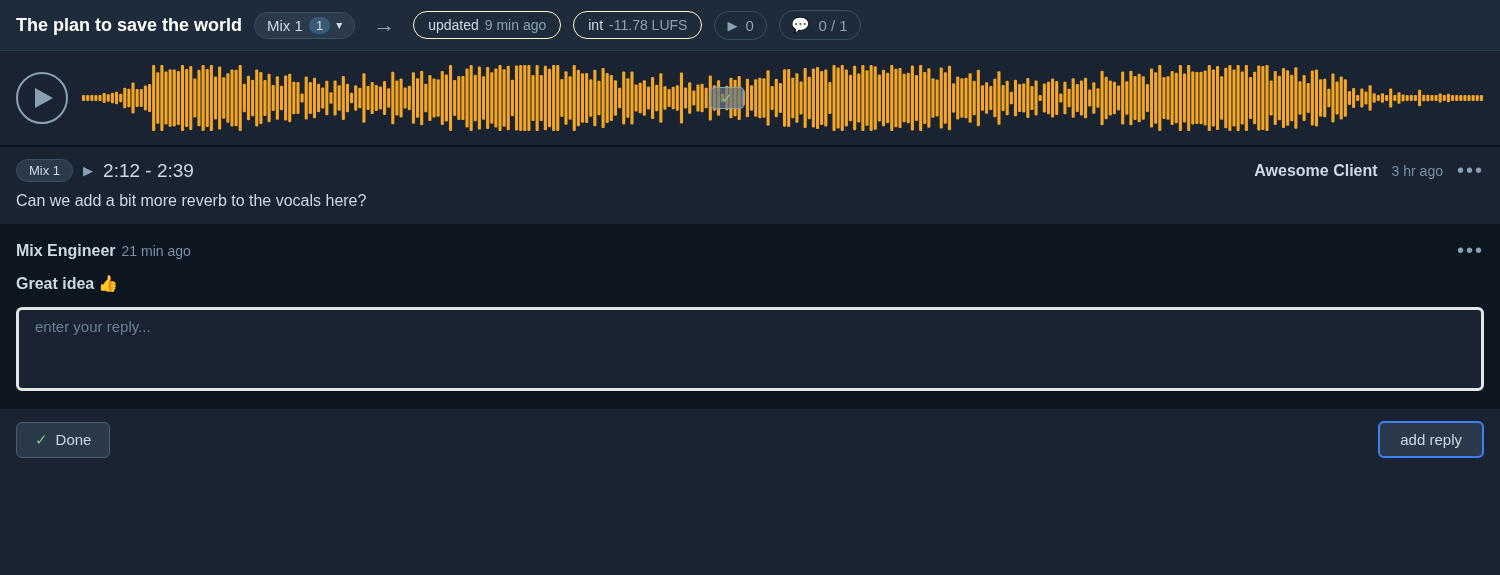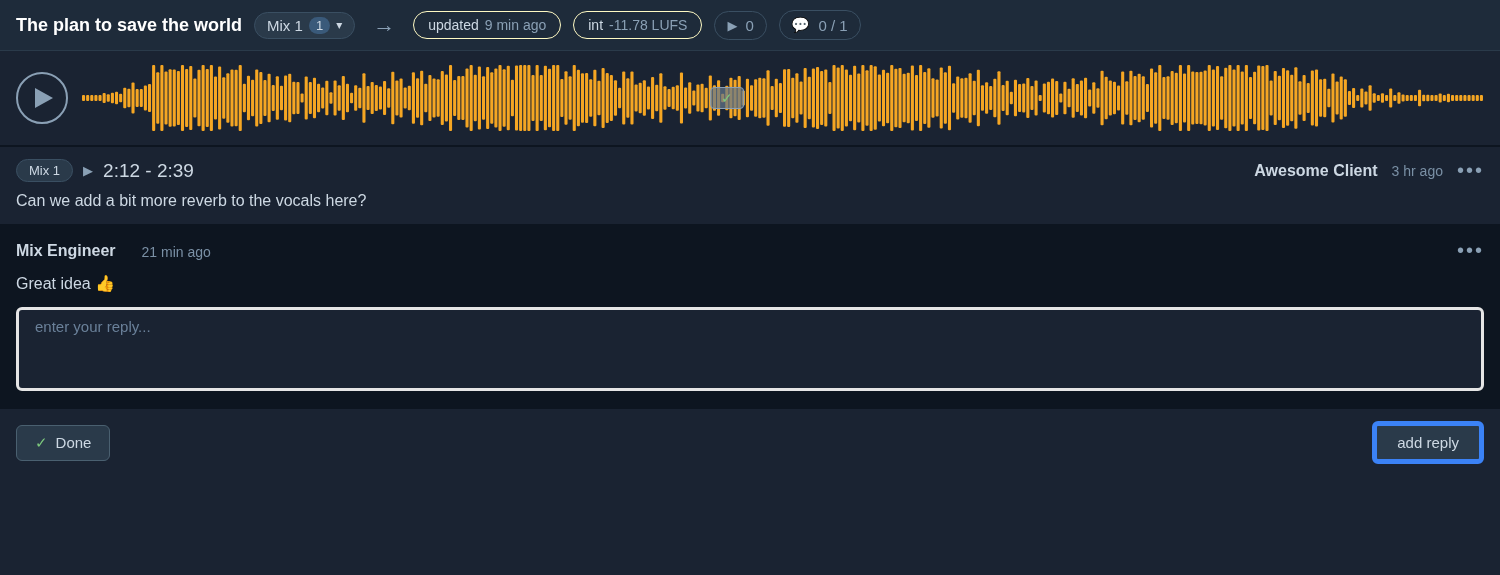--- a/index.html
+++ b/index.html
@@ -244,39 +244,40 @@
 
     .reply-header {
       display: flex;
       align-items: center;
       justify-content: space-between;
       margin-bottom: 8px;
     }
 
     .reply-author {
       display: flex;
-      align-items: flex-end;
-      gap: 26px;
+      align-items: center;
+      gap: 6px;
     }
 
     .reply-author-name {
       font-size: 16px;
       font-weight: 600;
       color: #cdd8e3;
     }
 
     .reply-time {
       font-size: 14px;
       color: #7a90a5;
     }
 
     .reply-text {
       font-size: 16px;
       color: #cdd8e3;
       padding: 4px 0 14px 0;
+      font-weight: bold;
     }
 
     .reply-input {
       width: 100%;
       background: #1a2332;
       border: 3px solid #e5e5e5;
       border-radius: 6px;
       padding: 8px 16px;
       font-size: 15px;
       color: #8aa0b5;
@@ -312,21 +313,21 @@
       cursor: pointer;
       font-weight: 500;
     }
 
     .done-btn .check {
       color: #7dc97d;
     }
 
     .add-reply-btn {
       background: #2a3a4a;
-      border: 5px solid #3b82f6;
+      border: 2px solid #3b82f6;
       border-radius: 6px;
       padding: 8px 20px;
       color: #cdd8e3;
       font-size: 15px;
       cursor: pointer;
       font-weight: 500;
     }
 
     .chevron-down {
       font-size: 12px;

